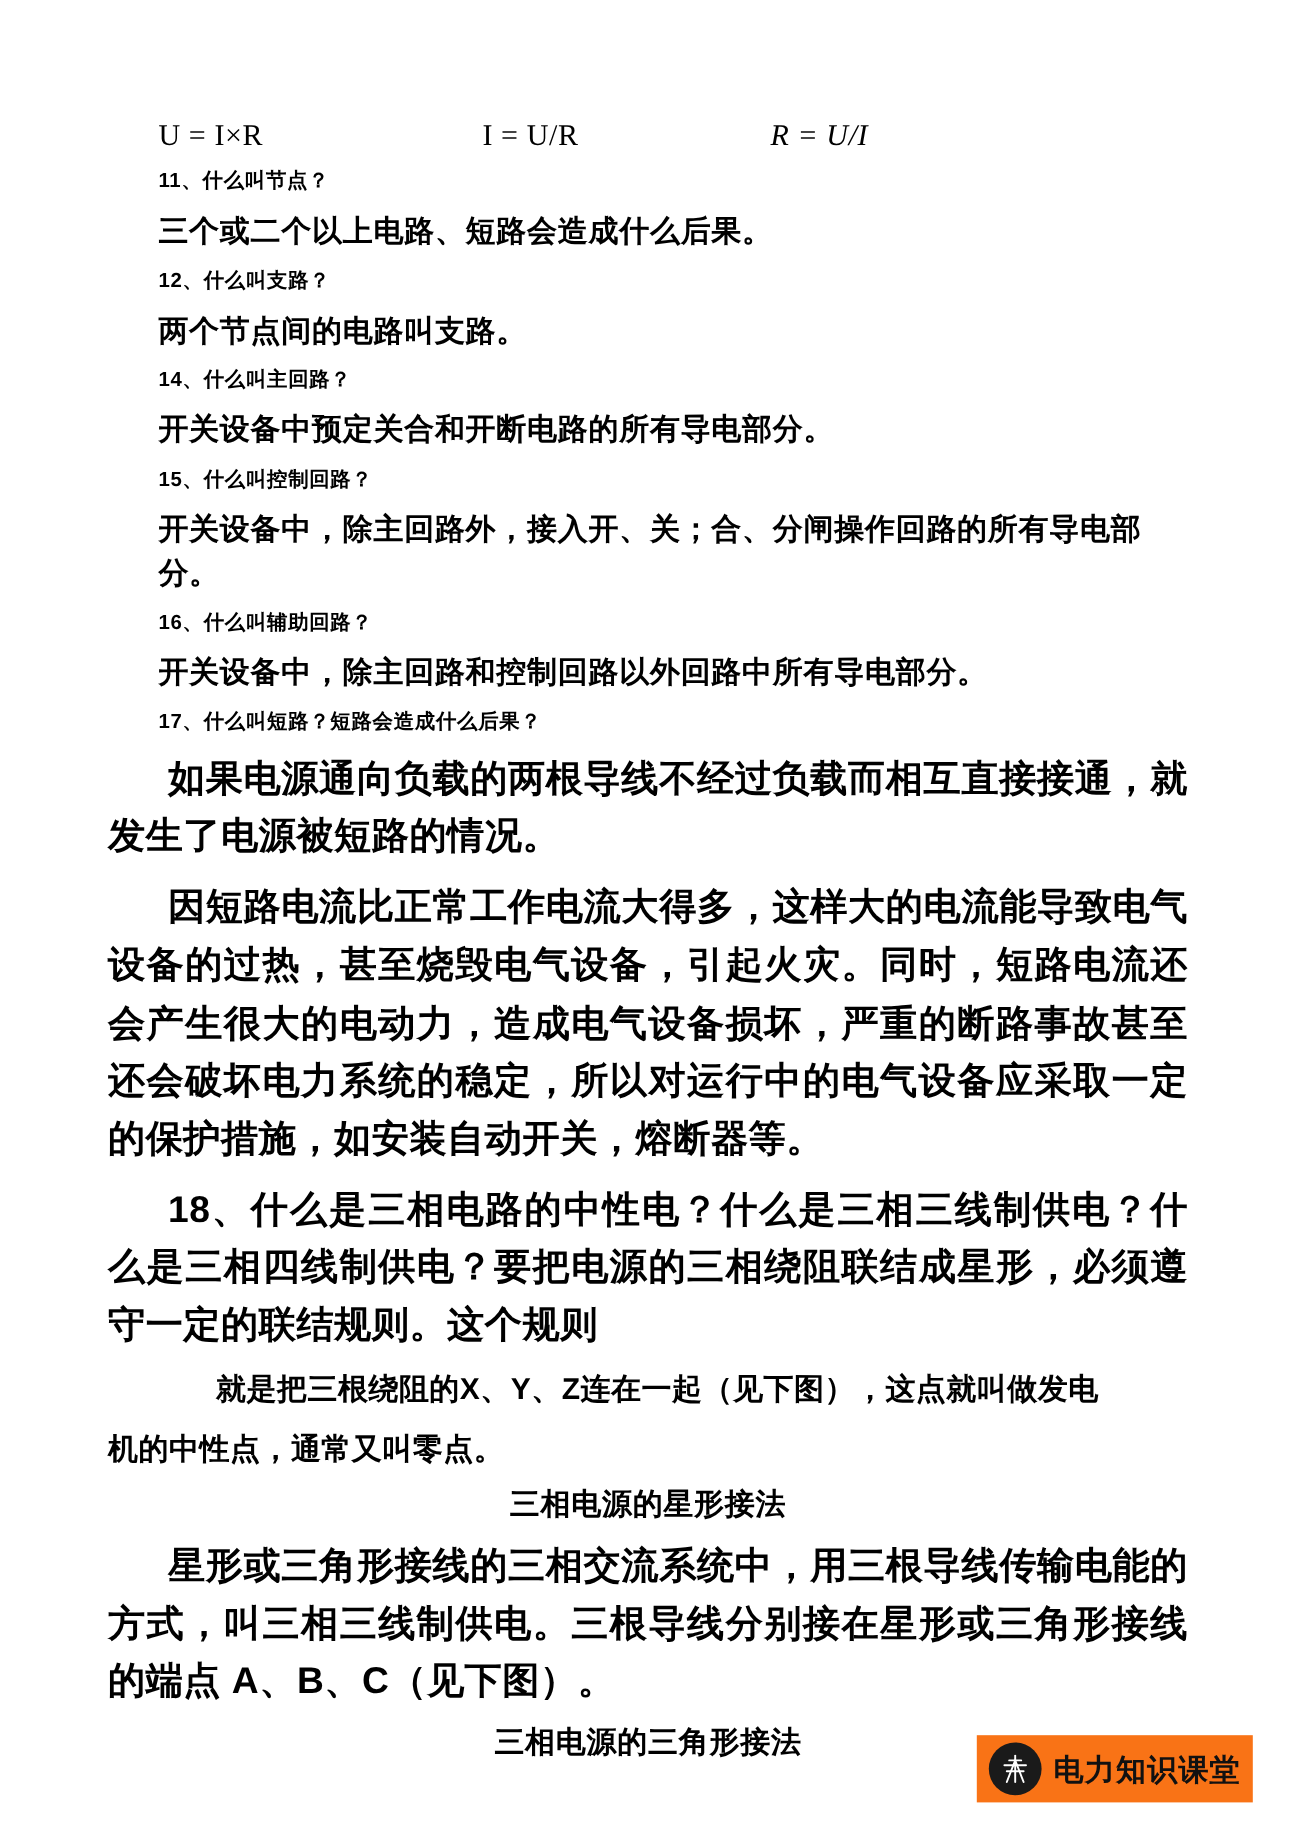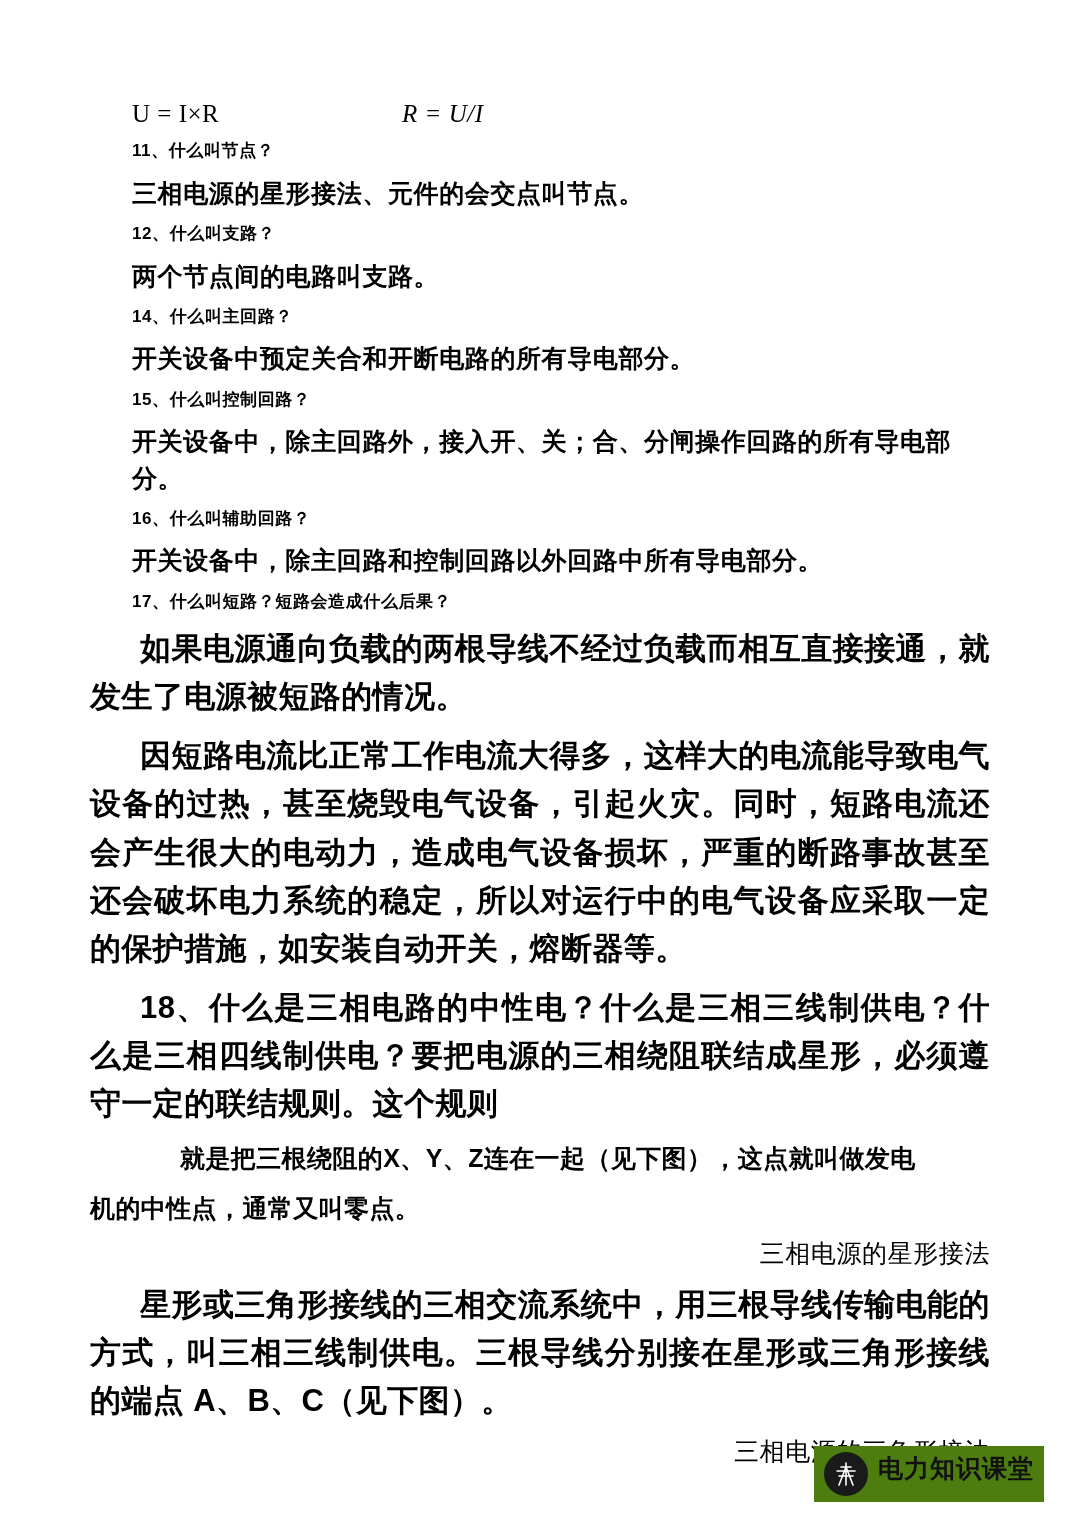--- a/index.html
+++ b/index.html
@@ -53,22 +53,22 @@
     font-size: 31px;
     font-weight: 600;
     margin: 11px 0 0 0;
     line-height: 1.55;
     text-align: justify;
     letter-spacing: 0.4px;
     text-indent: 50px;
   }
   .center {
     font-size: 25px;
-    font-weight: 400;
-    text-align: right;
+    font-weight: 700;
+    text-align: center;
     margin: 10px 0 0 0;
     letter-spacing: 0.6px;
   }
   .hang {
     font-size: 25px;
     font-weight: 600;
     margin: 11px 0 0 0;
     line-height: 1.55;
     letter-spacing: 0.4px;
     text-align: justify;
@@ -76,23 +76,23 @@
   .indent-mid {
     text-indent: 90px;
   }
 
   
   .footer-badge {
     position: absolute;
     right: 36px;
     bottom: 26px;
     display: flex;
-    align-items: flex-start;
+    align-items: center;
     gap: 10px;
-    background: #4d7c0f;
+    background: #f97316;
     padding: 6px 10px;
   }
   .badge-logo {
     width: 44px;
     height: 44px;
     border-radius: 50%;
     background: #1a1a1a;
     position: relative;
     flex: none;
   }
@@ -109,25 +109,26 @@
     color: #111;
   }
 </style>
 </head>
 <body>
 
 <div class="page">
 
   <div class="formula-row">
     <span class="f1">U = I×R</span>
+    <span class="f2">I = U/R</span>
     <span class="f3">R = U/I</span>
   </div>
 
   <div class="q">11、什么叫节点？</div>
-  <div class="a">三相电源的星形接法、元件的会交点叫节点。</div>
+  <div class="a">三个或二个以上电路、短路会造成什么后果。</div>
 
   <div class="q">12、什么叫支路？</div>
   <div class="a">两个节点间的电路叫支路。</div>
 
 
   <div class="q">14、什么叫主回路？</div>
   <div class="a">开关设备中预定关合和开断电路的所有导电部分。</div>
 
   <div class="q">15、什么叫控制回路？</div>
   <div class="a">开关设备中，除主回路外，接入开、关；合、分闸操作回路的所有导电部分。</div>

